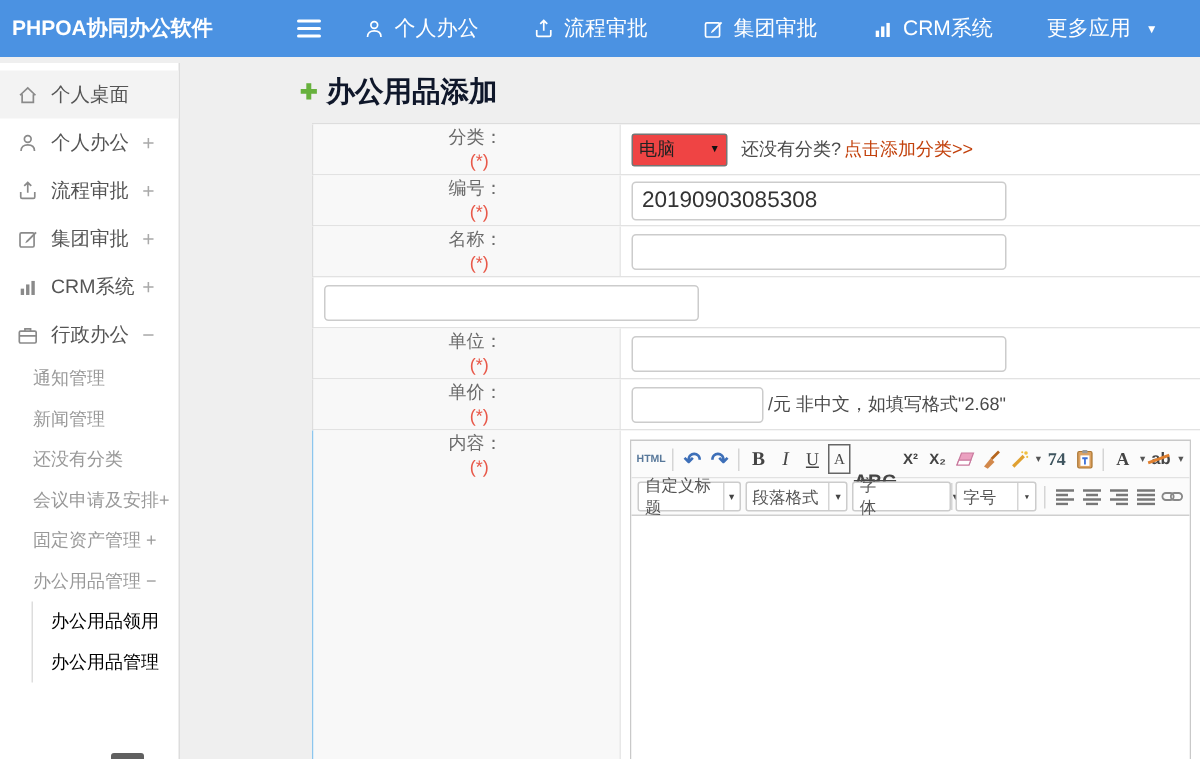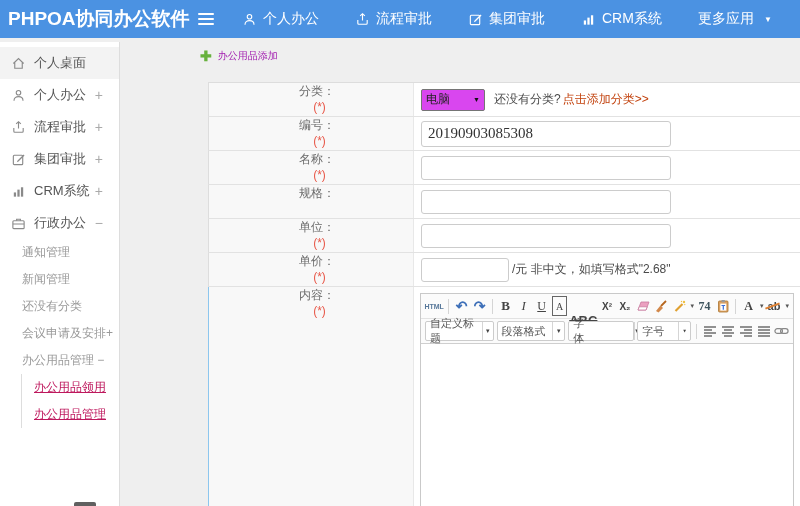--- a/index.html
+++ b/index.html
@@ -1,58 +1,58 @@
 <!DOCTYPE html>
 <html><head>
 <meta charset="utf-8">
 <style>
   * { margin:0; padding:0; box-sizing:border-box; }
   html,body { width:800px; height:506px; overflow:hidden; }
   body { position:relative; font-family:"Liberation Sans", sans-serif; background:#efefef; }
 
   
   .topbar { position:absolute; left:0; top:0; width:800px; height:38px; background:#4b92e2; display:flex; align-items:center; color:#fff; z-index:5; }
-  .logo { width:142px; padding-left:8px; font-size:19px; font-weight:bold; letter-spacing:0; white-space:nowrap; }
+  .logo { width:142px; padding-left:8px; font-size:14px; font-weight:bold; letter-spacing:0; white-space:nowrap; }
   .hamb { margin-left:56px; width:18px; cursor:pointer; }
   .hamb i { display:block; width:16px; height:2px; background:#fff; border-radius:1px; margin:3px 0; }
   .topnav { display:flex; align-items:center; margin-left:26px; }
   .tn-item { display:flex; align-items:center; gap:6px; font-size:14px; margin-right:36px; cursor:pointer; white-space:nowrap; }
   .tn-item svg { display:block; }
   .tn-caret { font-size:8px; margin-left:-26px; }
 
   
   .sidebar { position:absolute; left:0; top:42px; width:120px; height:468px; background:#fff; border-right:1px solid #ddd; padding-top:5px; }
   .s-item { position:relative; height:32px; display:flex; align-items:center; padding-left:10px; cursor:pointer; }
   .s-item.active { background:#f3f3f3; }
   .s-ico { width:16px; height:16px; display:flex; align-items:center; justify-content:center; }
   .s-lab { margin-left:8px; font-size:13px; color:#555; white-space:nowrap; }
   .s-tog { position:absolute; right:16px; color:#aaa; font-size:14px; }
   .s-sub { height:27px; display:flex; align-items:center; padding-left:22px; font-size:12px; color:#999; cursor:pointer; white-space:nowrap; }
   .s-deep-wrap { margin-left:21px; border-left:1px solid #ddd; }
-  .s-deep { height:27px; display:flex; align-items:center; padding-left:12px; font-size:12px; color:#be185d; cursor:pointer; white-space:nowrap;text-decoration:underline; }
+  .s-deep { height:27px; display:flex; align-items:center; padding-left:12px; font-size:12px; color:#000000; cursor:pointer; white-space:nowrap; }
   .scroll-thumb { position:absolute; left:74px; top:460px; width:22px; height:8px; background:#606060; border-radius:2px; }
 
   
   .content { position:absolute; left:142px; top:38px; right:0; bottom:0; background:#efefef; }
   .page-title { position:absolute; left:58px; top:10px; display:flex; align-items:center; gap:6px; }
   .pt-plus { color:#67b13d; font-size:14px; font-weight:bold; }
-  .pt-text { font-size:10px; font-weight:normal; color:#a21caf; }
+  .pt-text { font-size:19px; font-weight:bold; color:#0f172a; }
 
   .ftable { position:absolute; left:66px; top:44px; width:734px; border-top:1px solid #ddd; }
   .frow { display:flex; height:34px; background:#fff; border-bottom:1px solid #e2e2e2; border-left:1px solid #ddd; }
   .frow.tall { height:340px; border-left:1px solid #8cc6ee; }
   .fl { width:205px; background:#f8f8f8; border-right:1px solid #e8e8e8; display:flex; align-items:center; padding-left:12px; font-size:12px; color:#6b6b6b;flex-direction:column; }
   .req { color:#e8594a; margin-left:5px; font-size:12px; }
   .fc { flex:1; display:flex; align-items:center; padding-left:7px; }
   .frow.tall .fc { display:block; padding:6px; }
 
-  .inp { height:24px; width:250px; border:1px solid #ccc; border-radius:3px; padding:0 6px; font-size:13px; color:#333; background:#fff; font-family:Liberation Serif, serif; }
+  .inp { height:24px; width:250px; border:1px solid #ccc; border-radius:3px; padding:0 6px; font-size:13px; color:#333; background:#fff; font-family:Liberation Sans, sans-serif; }
   .inp.code { height:26px; font-size:15px; }
   .inp.price { width:88px; }
-  .fsel { width:64px; height:22px; border:1px solid #757575; border-radius:2px; background:#d946ef; display:flex; align-items:center; justify-content:space-between; padding:0 4px; font-size:12px; color:#222; cursor:pointer; }
+  .fsel { width:64px; height:22px; border:1px solid #757575; border-radius:2px; background:#ef4444; display:flex; align-items:center; justify-content:space-between; padding:0 4px; font-size:12px; color:#222; cursor:pointer; }
   .fsel .car { font-size:7px; color:#111; }
   .hint { font-size:12px; color:#4a4a4a; margin-left:9px; }
   .lnk { font-size:12px; color:#c2410c; margin-left:2px; cursor:pointer; }
   .sfx { font-size:12px; color:#4a4a4a; margin-left:3px; }
 
   
   .editor { width:374px; border:1px solid #c9c9c9; background:#fff; }
   .tbar { display:flex; align-items:center; height:25px; padding:0 4px; gap:3px; background:#fbfbfb; border-bottom:1px solid #e2e2e2; font-size:12px; color:#444; }
   .tbar.second { border-bottom:1px solid #cfcfcf; }
   .tbtn { display:inline-flex; align-items:center; justify-content:center; min-width:15px; height:20px; cursor:pointer; color:#444; }
@@ -186,20 +186,21 @@
         </svg>
       </span>
     <span class="s-lab">行政办公</span>
     <span class="s-tog">−</span>
   </div>
 
   <div class="s-sub">通知管理</div>
   <div class="s-sub">新闻管理</div>
   <div class="s-sub">还没有分类</div>
   <div class="s-sub">会议申请及安排+</div>
+  <div class="s-sub">固定资产管理 +</div>
   <div class="s-sub">办公用品管理 −</div>
 
   <div class="s-deep-wrap">
     <div class="s-deep">办公用品领用</div>
     <div class="s-deep">办公用品管理</div>
   </div>
   <div class="scroll-thumb"></div>
 </div>
 
 <div class="content">
@@ -239,23 +240,20 @@
       <div class="fl">
         <span>名称：</span>
         <span class="req">(*)</span>
       </div>
       <div class="fc">
           <input class="inp" style="">
         </div>
     </div>
 
     <div class="frow">
-      <div class="fl">
-        <span>规格：</span>
-      </div>
       <div class="fc">
           <input class="inp" style="">
         </div>
     </div>
 
     <div class="frow">
       <div class="fl">
         <span>单位：</span>
         <span class="req">(*)</span>
       </div>

